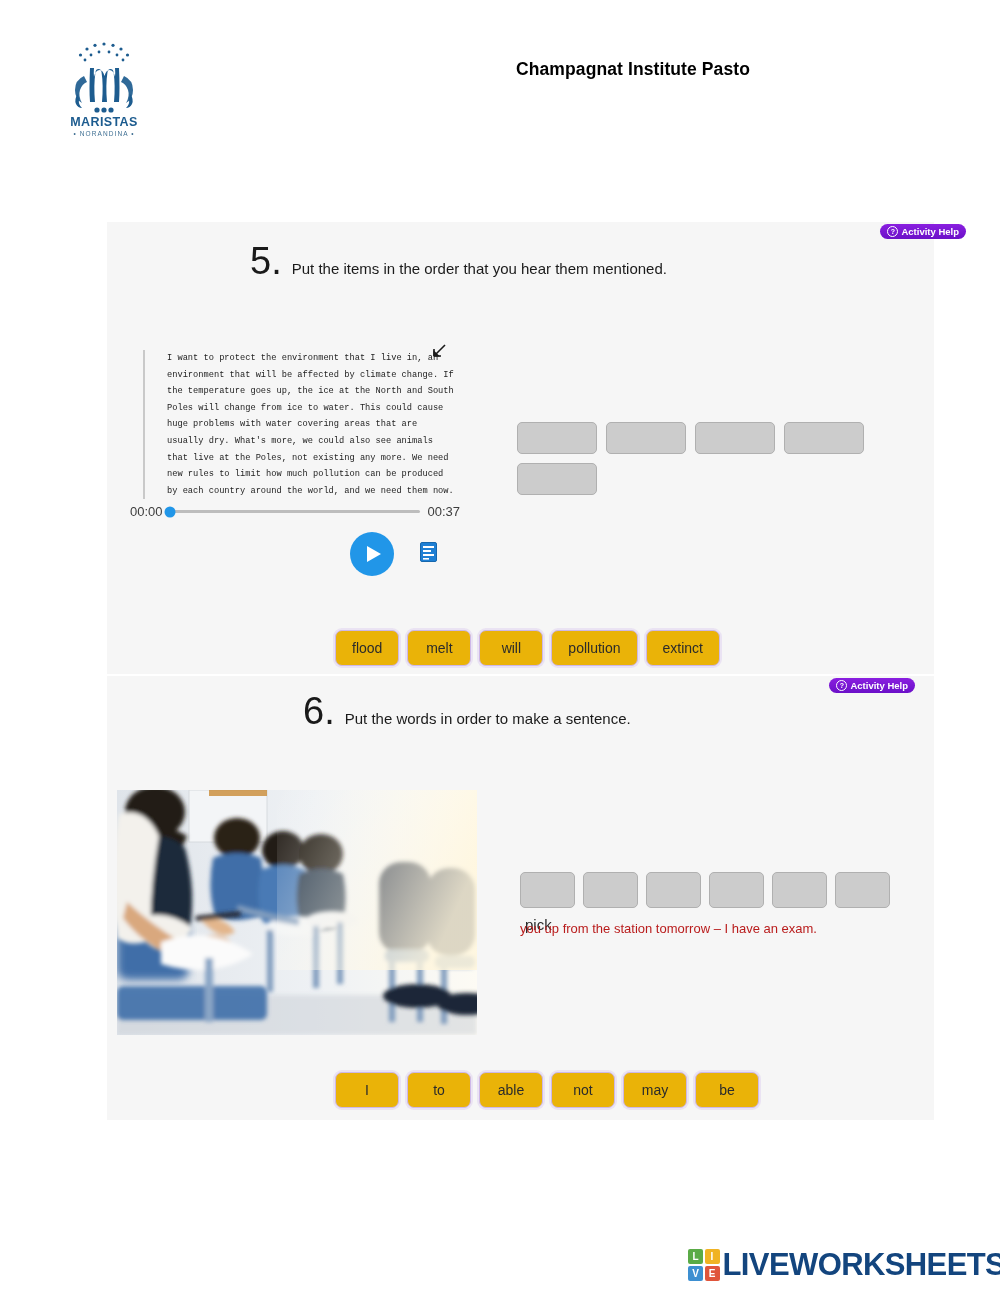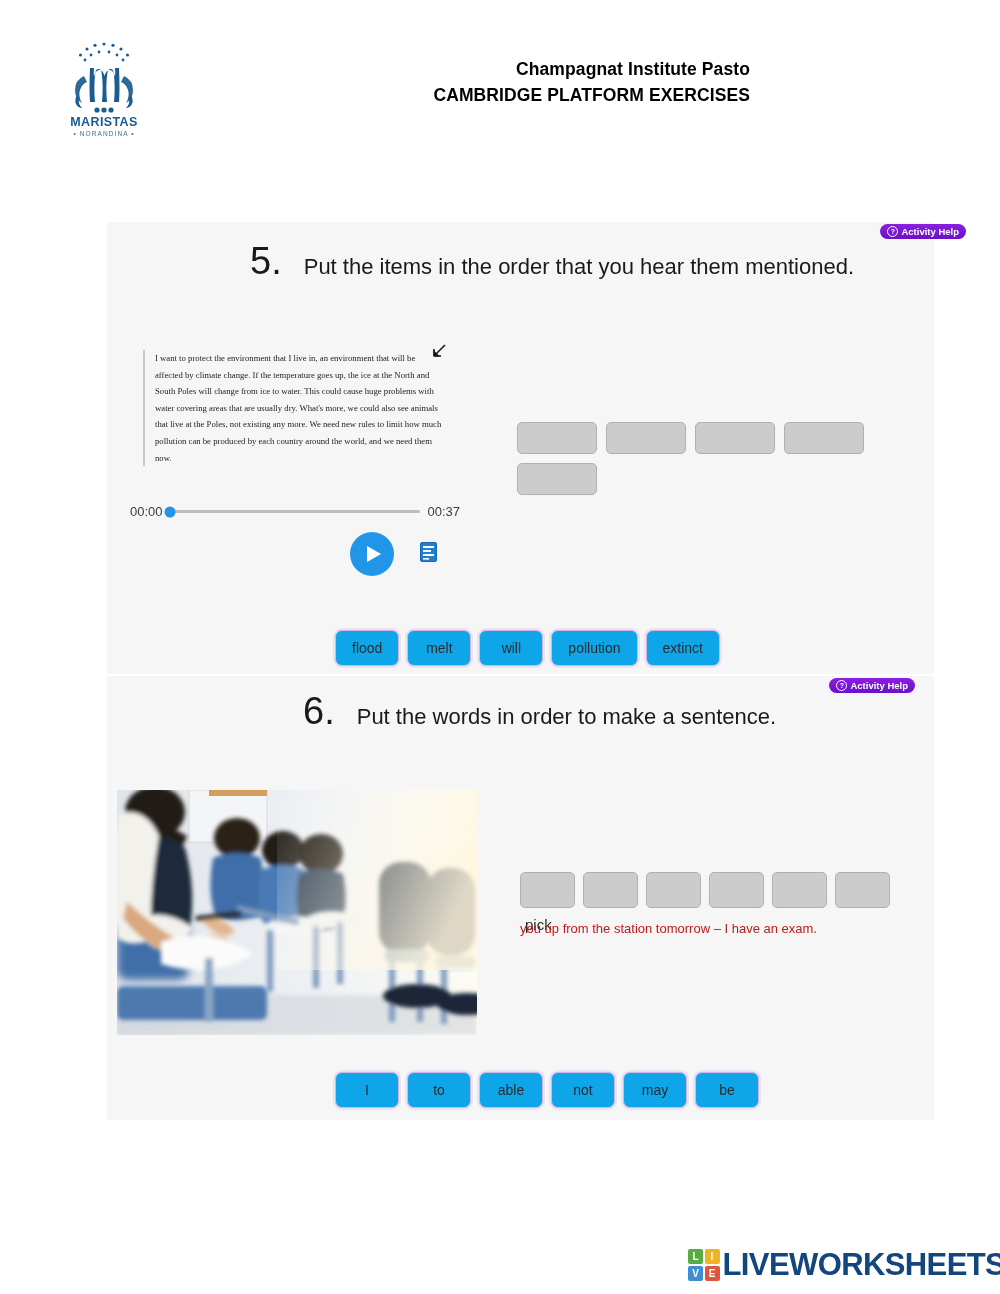--- a/index.html
+++ b/index.html
@@ -100,33 +100,33 @@
   #qhead-6 { left: 196px; top: 16px; }
   .q-num {
     font-family: "Liberation Sans", sans-serif;
     font-size: 38px;
     font-weight: normal;
     color: #1a1a1a;
     line-height: 1;
   }
   .q-text {
     font-family: "Liberation Sans", sans-serif;
-    font-size: 22px;
+    font-size: 15px;
     color: #1a1a1a;
-    margin-left: 22px;
+    margin-left: 10px;
   }
 
   
   .transcript {
     position: absolute;
     left: 36px; top: 128px;
     width: 290px;
     border-left: 2px solid #c9c9c9;
-    padding-left: 10px;
-    font-family: Liberation Serif, serif;
+    padding-left: 22px;
+    font-family: Liberation Mono, monospace;
     font-size: 8.7px;
     line-height: 16.6px;
     color: #1d1d1d;
     text-align: left;
   }
   .shrink-icon {
     position: absolute;
     left: 323px; top: 120px;
     width: 18px; height: 18px;
   }
@@ -218,21 +218,21 @@
 
   
   .wordbank {
     position: absolute;
     display: flex;
     gap: 8px;
   }
   #bank-5 { left: 228px; top: 408px; }
   #bank-6 { left: 228px; top: 396px; }
   .chip {
-    background: #0ea5e9;
+    background: #eab308;
     border: 1px solid #cdb8e8;
     border-radius: 7px;
     box-shadow: 0 0 0 2px rgba(190,160,230,0.22);
     font-family: "Liberation Sans", sans-serif;
     font-size: 14px;
     color: #2b2b2b;
     padding: 0 16px;
     height: 34px;
     display: flex;
     align-items: center;
@@ -319,21 +319,20 @@
           <circle cx="40" cy="74" r="2.6"></circle>
           <circle cx="47" cy="74" r="2.6"></circle>
       </g>
       <text x="40" y="90" text-anchor="middle" font-family="Liberation Sans, sans-serif" font-size="12.5" font-weight="bold" fill="#1d5c8f" letter-spacing="0.4">MARISTAS</text>
       <text x="40" y="100" text-anchor="middle" font-family="Liberation Sans, sans-serif" font-size="6.5" fill="#3f6f93" letter-spacing="1.1">• NORANDINA •</text>
     </svg>
   </div>
 
   <div class="header-title">
     <div>Champagnat Institute Pasto</div>
-    <div>CAMBRIDGE PLATFORM EXERCISES</div>
   </div>
 
 </div>
 
 <div class="panel" id="panel-5">
 
   <div class="badge" id="badge-5">
     <span class="q">?</span>
     <span>Activity Help</span>
   </div>

